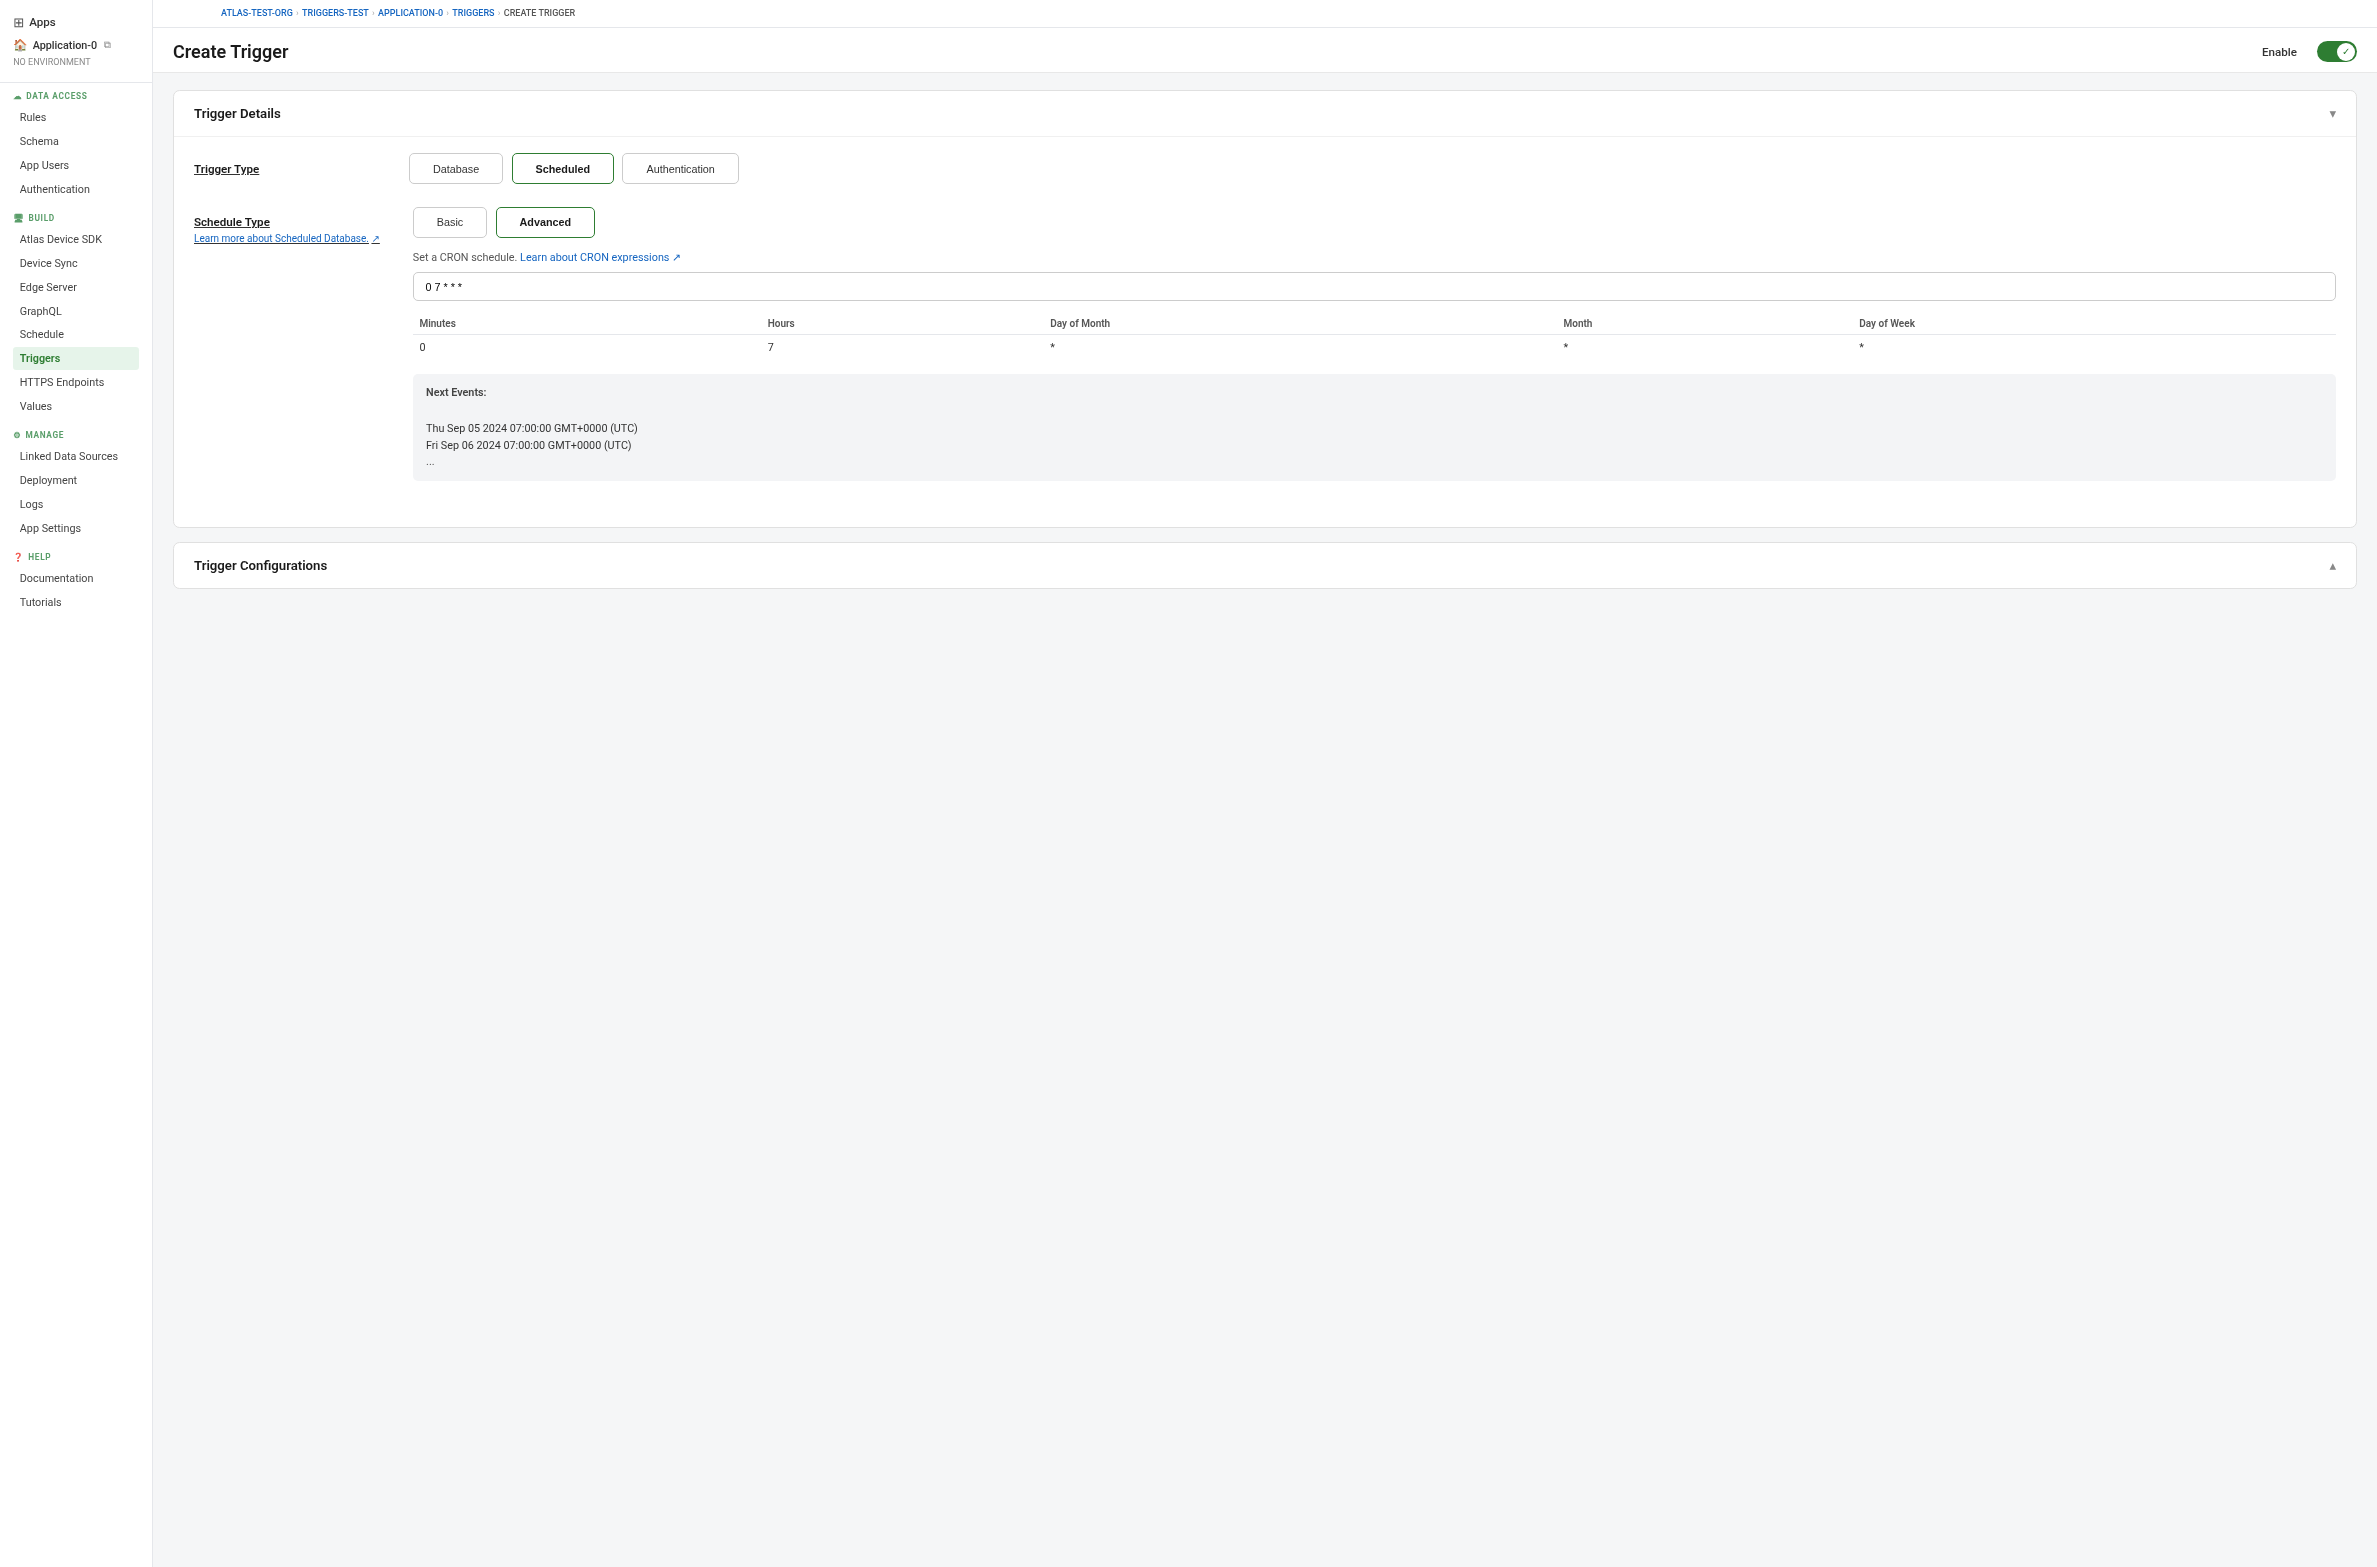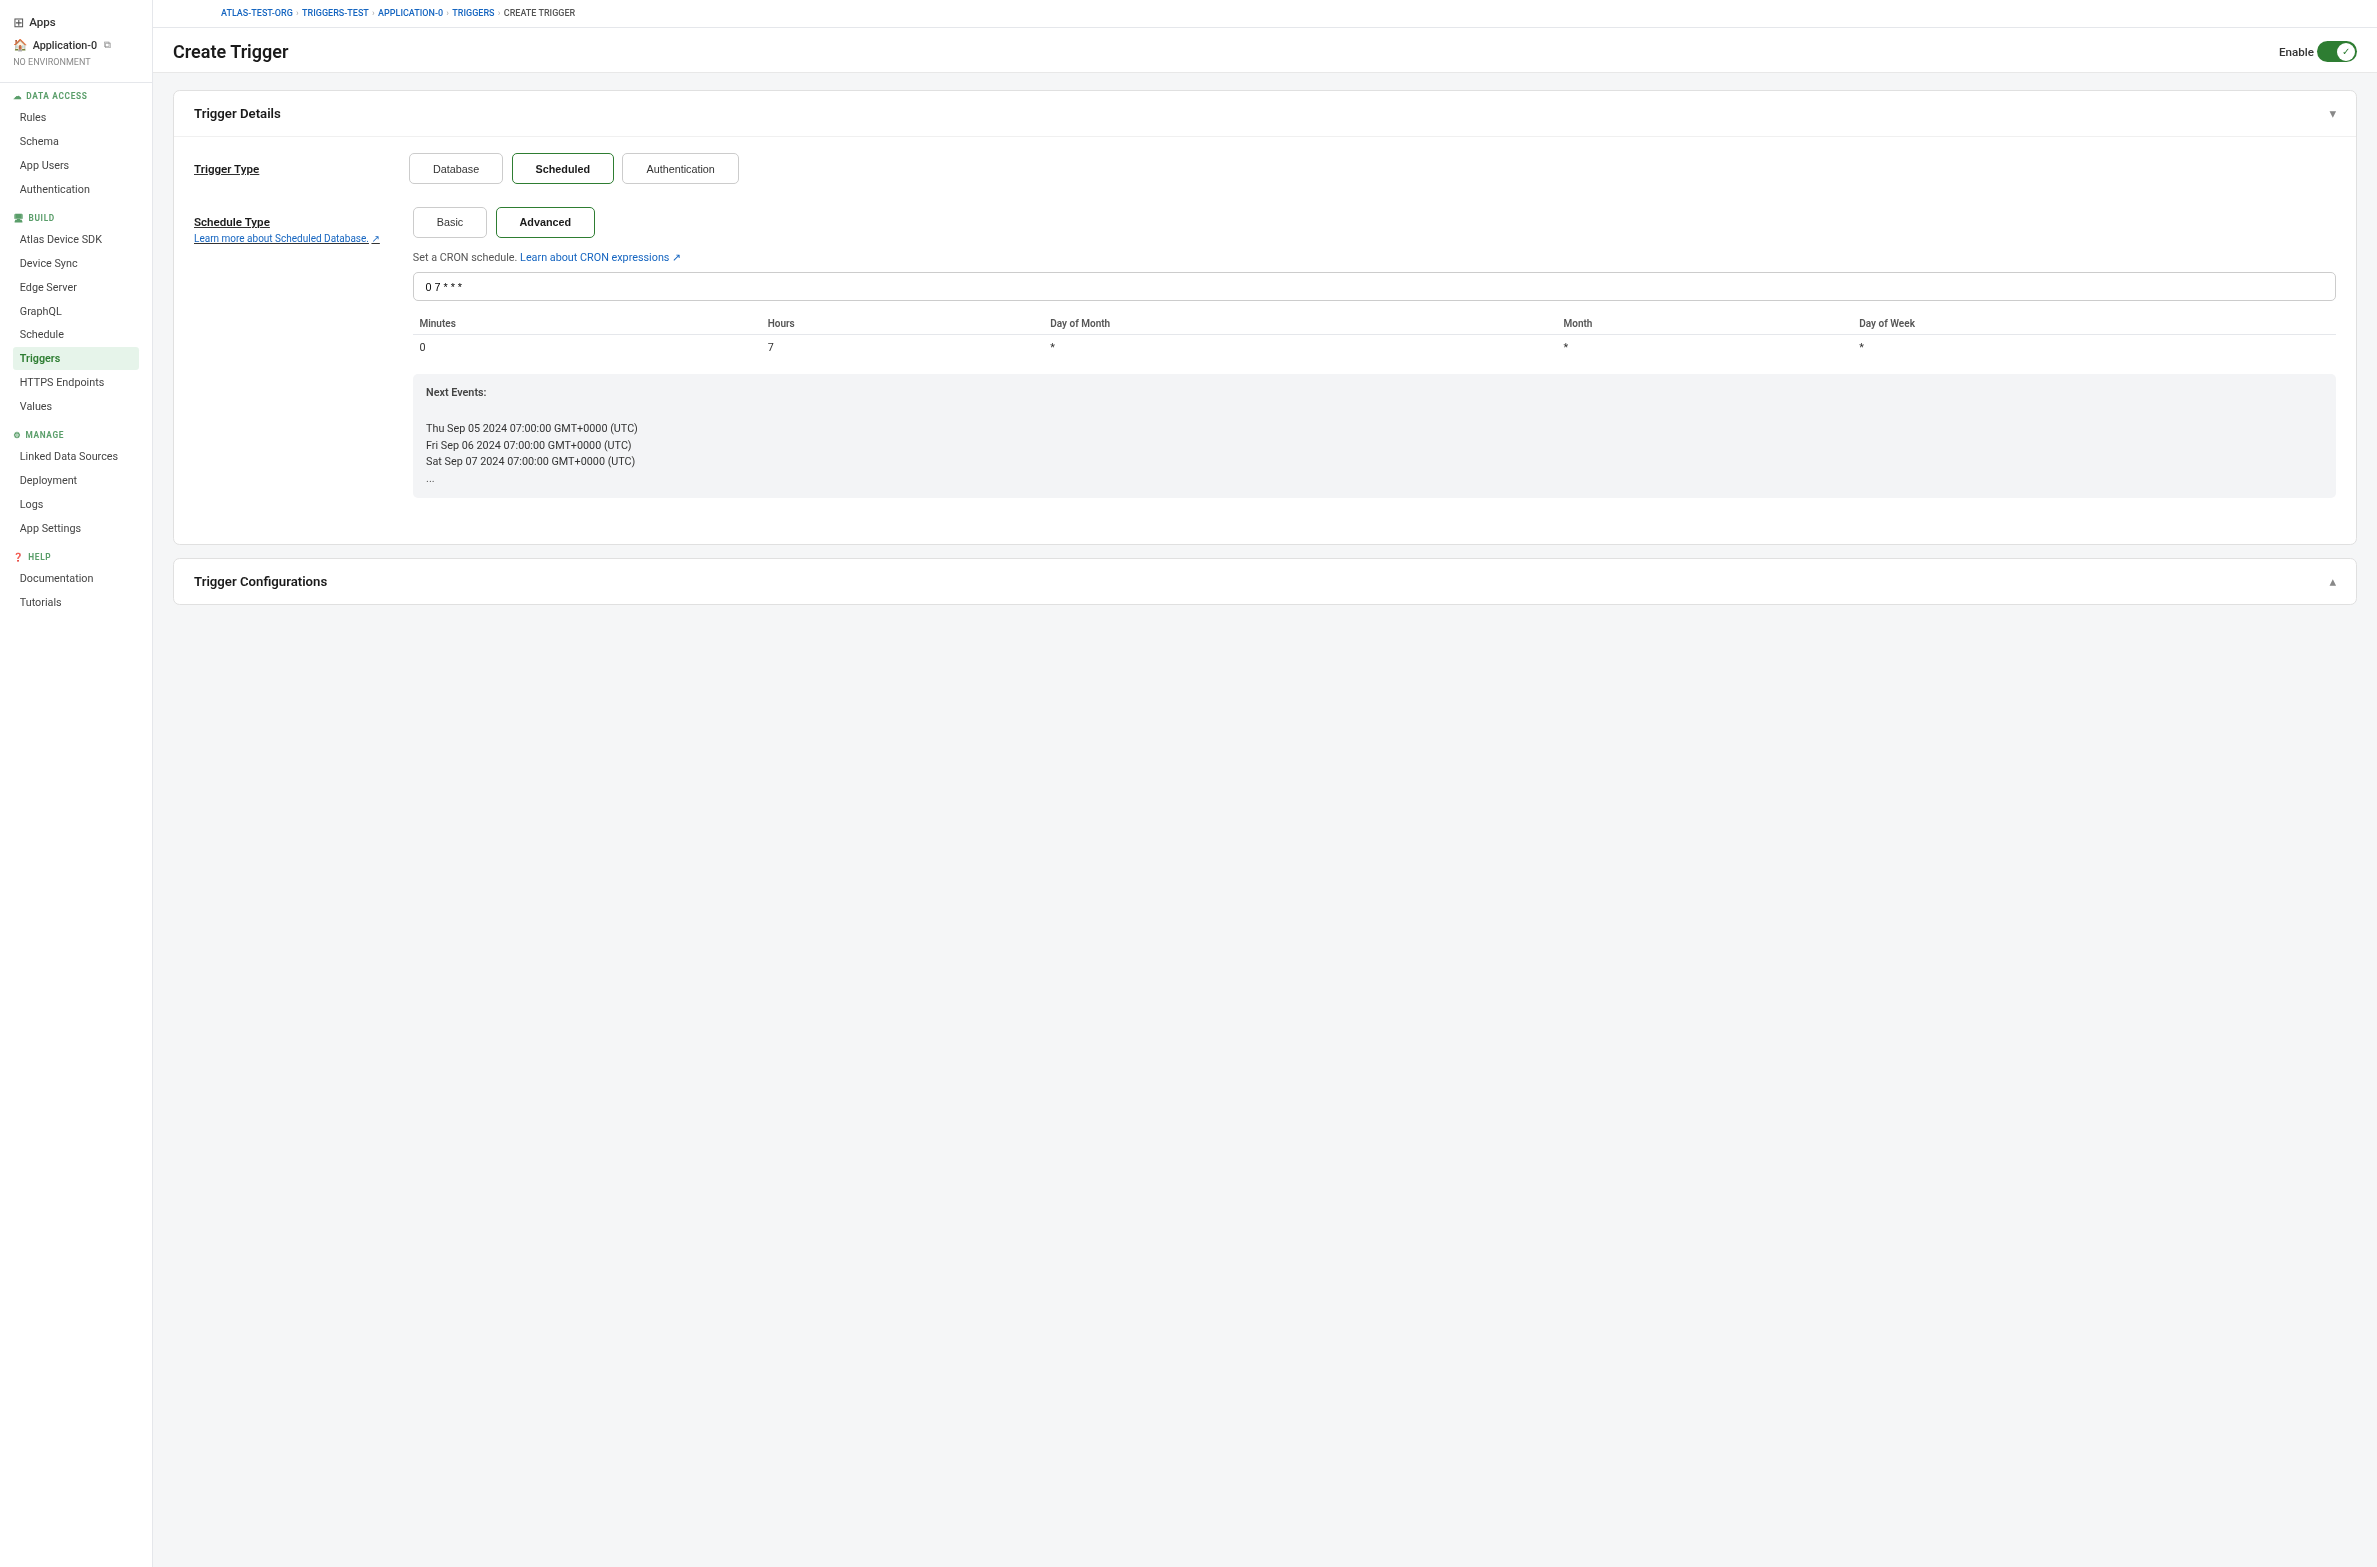--- a/index.html
+++ b/index.html
@@ -103,21 +103,21 @@
       border-bottom: 0.8px solid #e8e8e8;
       display: flex;
       align-items: center;
       justify-content: space-between;
     }
     .page-title { font-size: 18px; font-weight: 600; color: #1a1a1a; }
 
     .enable-row {
       display: flex;
       align-items: center;
-      gap: 3px;
+      gap: 20px;
       text-align: center;
     }
     .enable-label { font-size: 11.6px; font-weight: 500; color: #333; }
     .toggle {
       width: 40px;
       height: 21.5px;
       border-radius: 10.8px;
       background: #2e7d32;
       position: relative;
       cursor: pointer;
@@ -424,21 +424,20 @@
                       <td>*</td>
                     </tr>
                 </tbody>
               </table>
 
               <div class="next-events-box">
                 <div class="next-events-title">Next Events:</div>
                 <div id="next-events-list">
                     <p class="next-events-item">Thu Sep 05 2024 07:00:00 GMT+0000 (UTC)</p>
                     <p class="next-events-item">Fri Sep 06 2024 07:00:00 GMT+0000 (UTC)</p>
-                    <p class="next-events-item">Sat Sep 07 2024 07:00:00 GMT+0000 (UTC)</p>
                     <p class="next-events-more">...</p>
                   </div>
               </div>
             </div>
           </div>
         </div>
 
       </div>
     </div>
 

